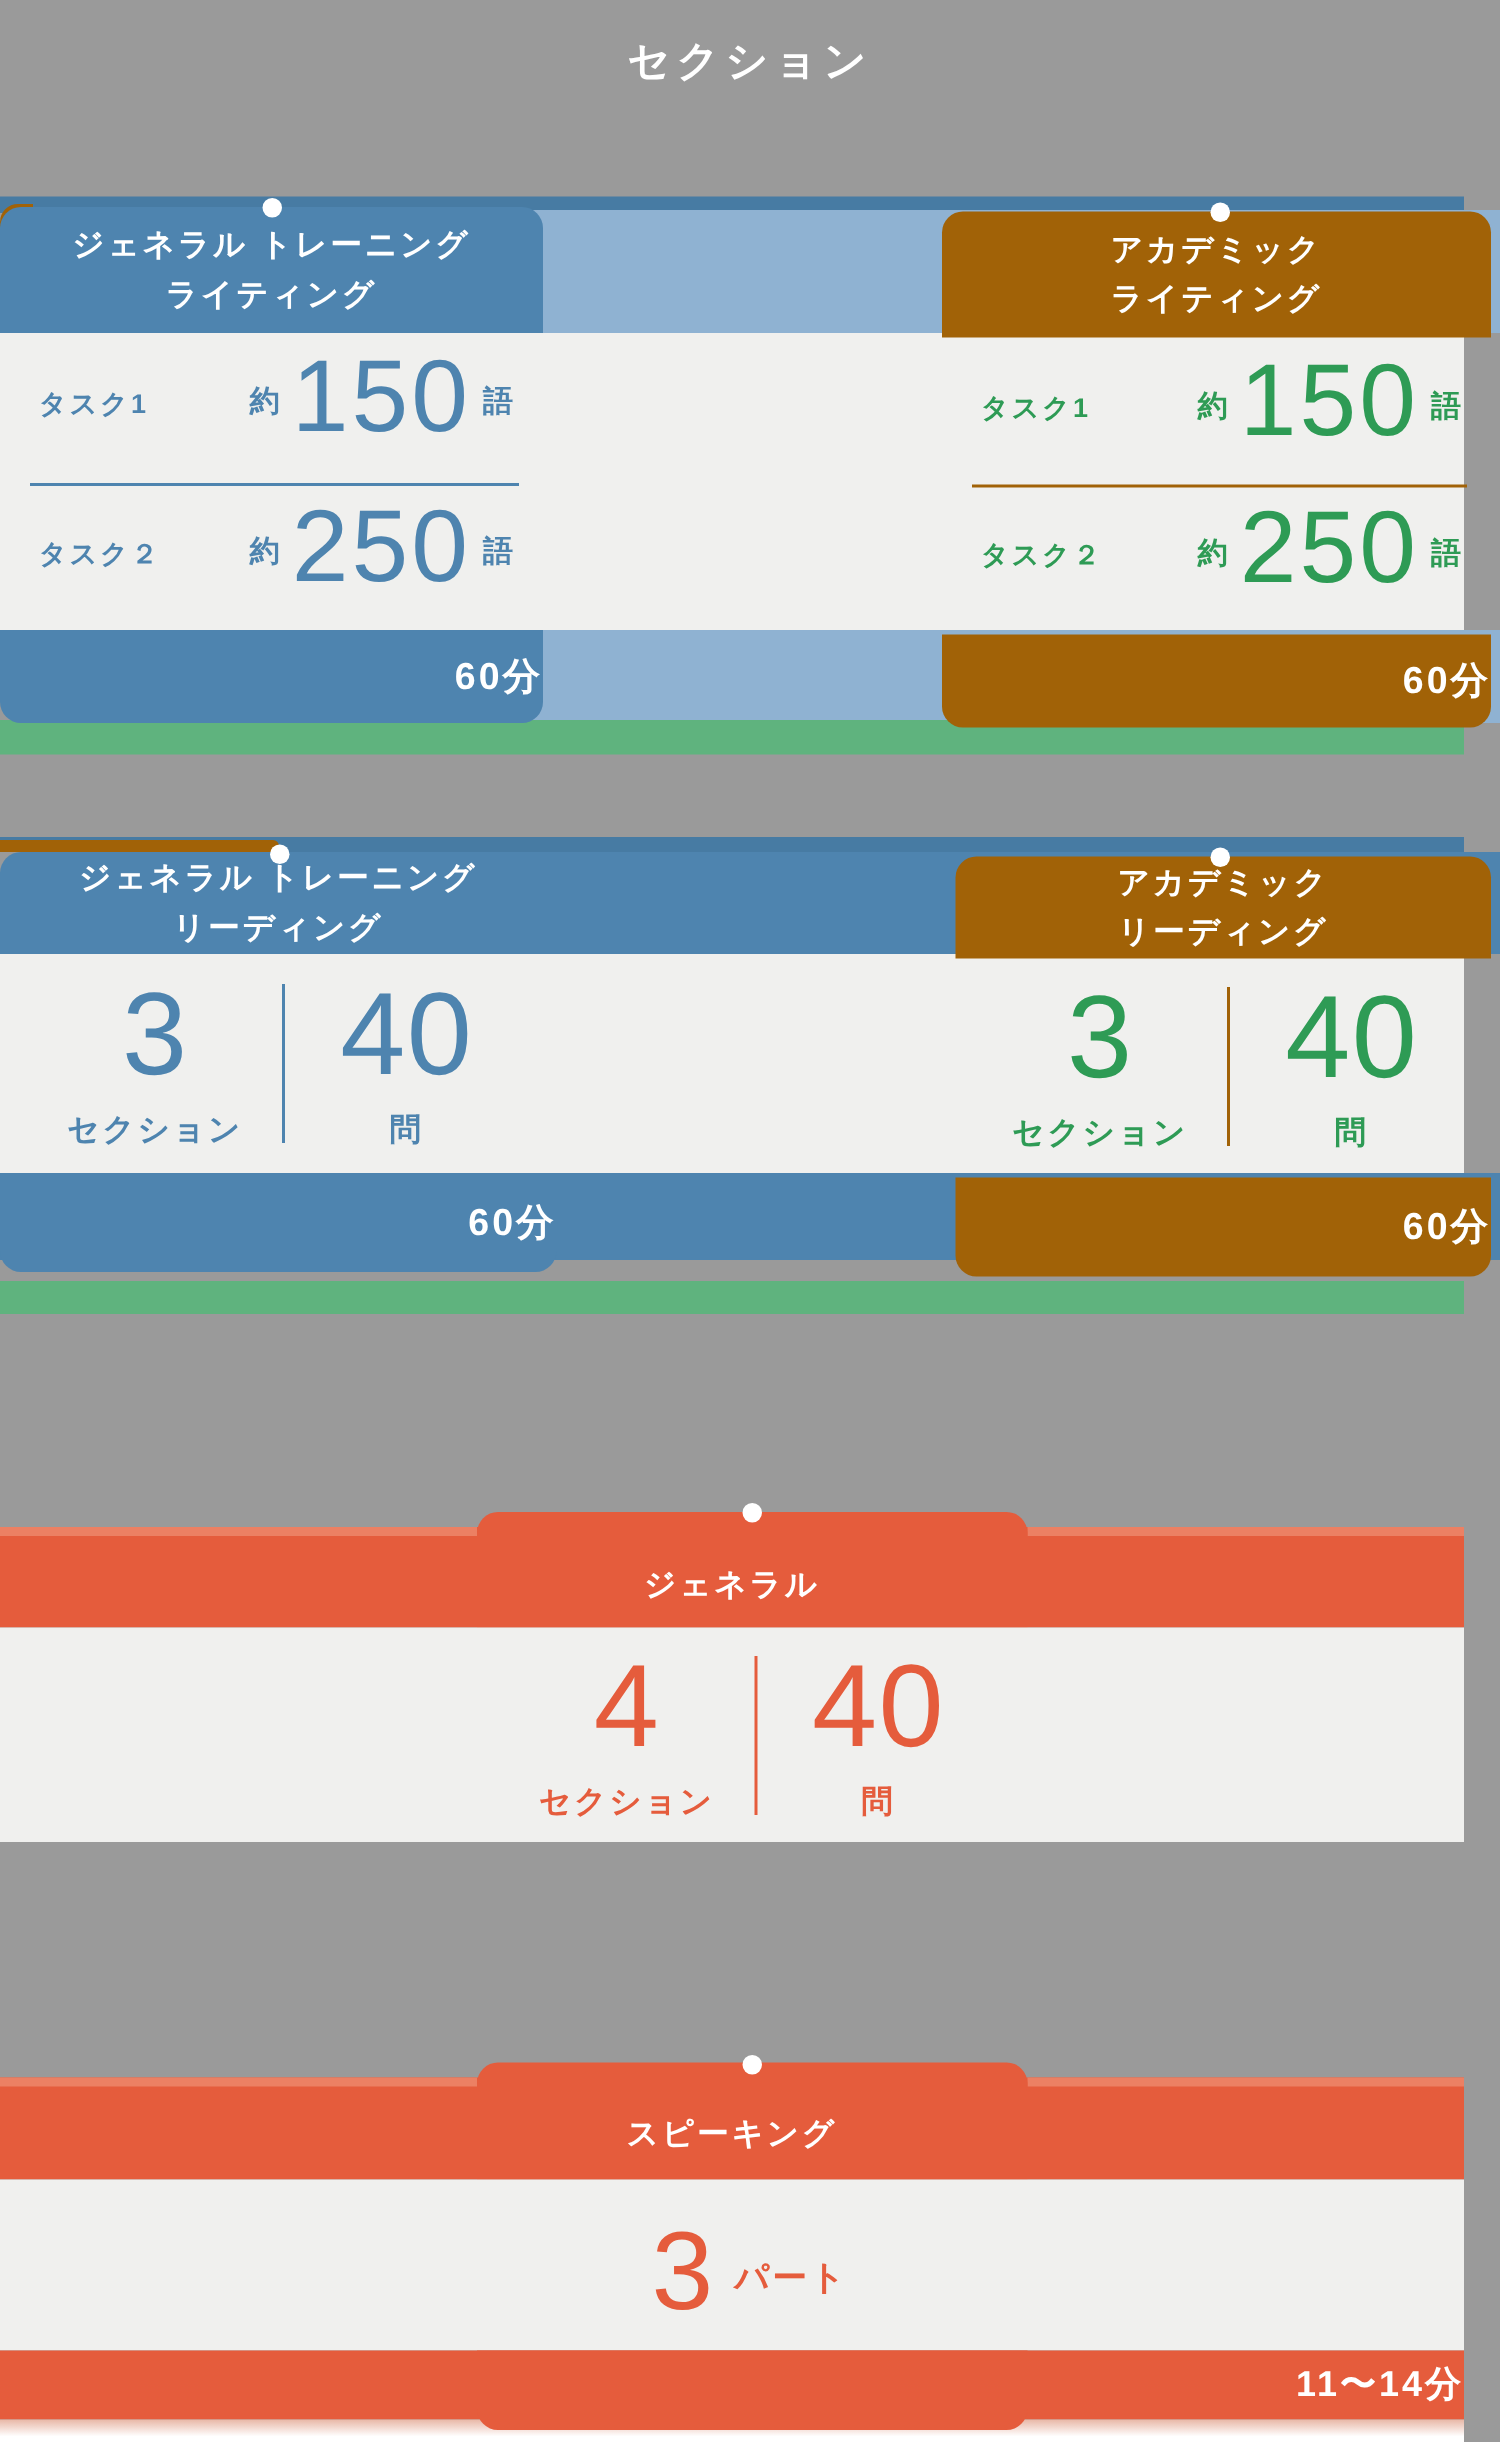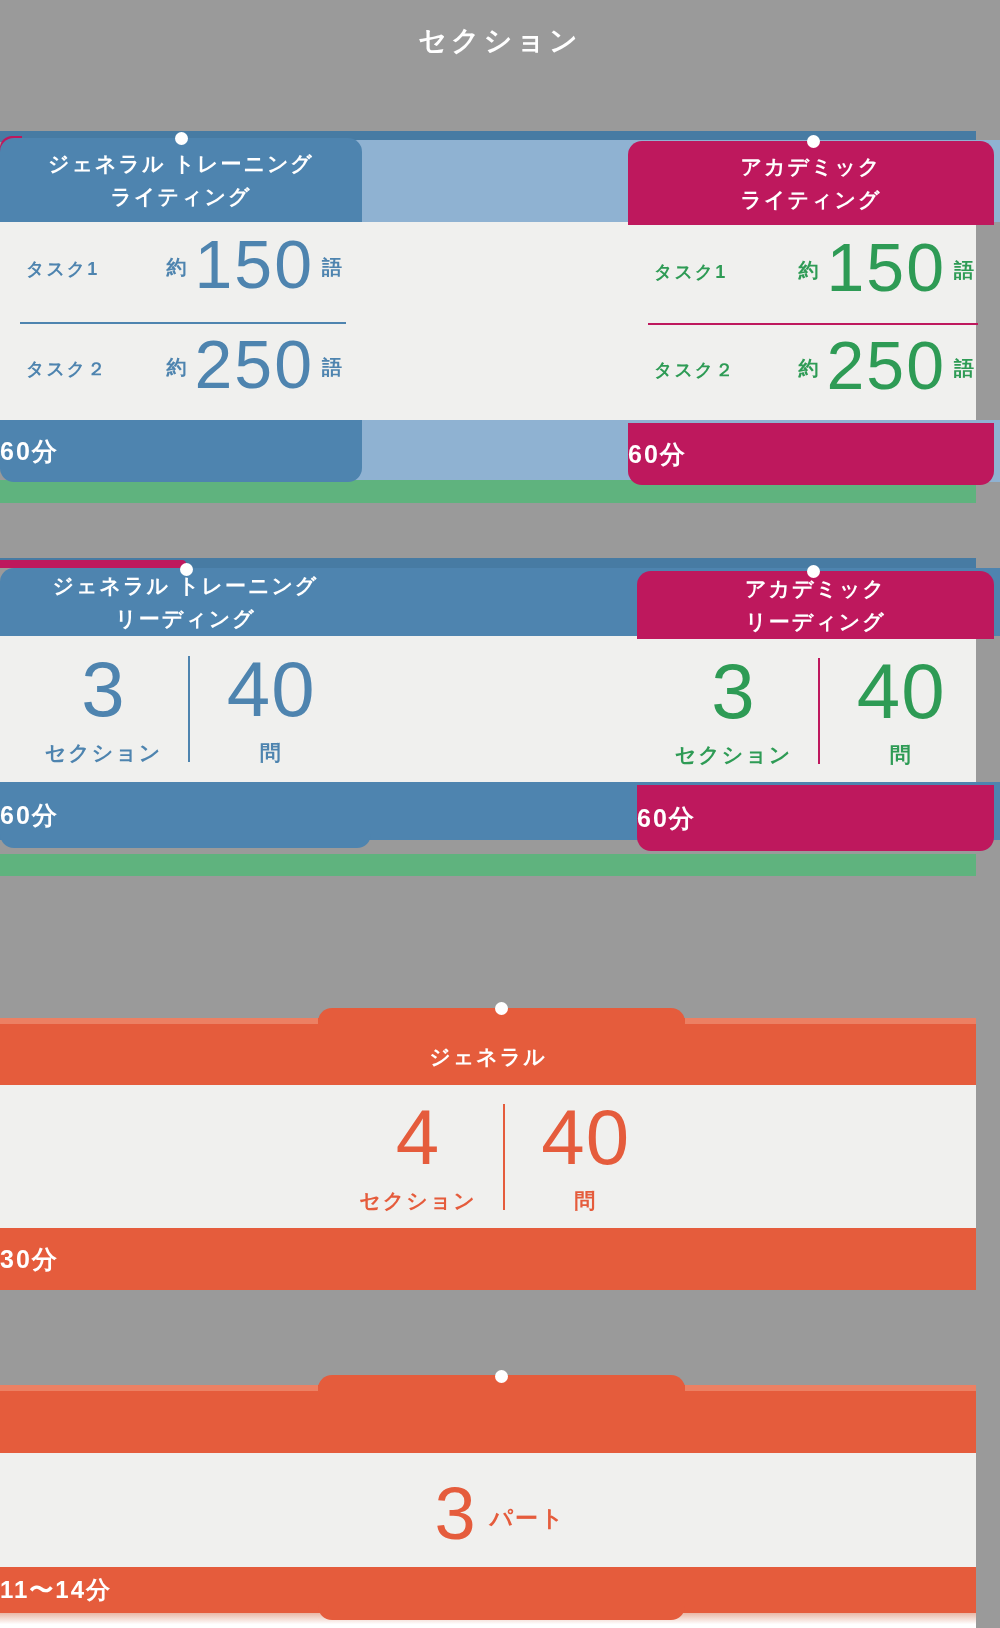--- a/index.html
+++ b/index.html
@@ -12,41 +12,41 @@
   .sec{position:absolute;left:0;width:976px;}
   .page-title{
     position:absolute;top:22px;left:0;width:1000px;text-align:center;
     color:#fff;font-size:28px;font-weight:bold;letter-spacing:4px;
   }
   .card-title{
     color:#fff;font-weight:bold;font-size:21px;text-align:center;
     letter-spacing:2px;line-height:33px;
   }
   .duration{
-    color:#fff;font-weight:bold;font-size:25px;text-align:left;letter-spacing:2px;
+    color:#fff;font-weight:bold;font-size:25px;text-align:right;letter-spacing:2px;
   }
   .dot{position:absolute;width:13px;height:13px;border-radius:50%;background:#fff;}
   .task-row{position:absolute;left:26px;right:20px;display:flex;align-items:flex-end;}
   .task-label{font-size:18px;font-weight:bold;letter-spacing:2px;padding-bottom:13px;margin-top:21px;}
   .approx{margin-left:auto;font-size:20px;font-weight:bold;padding-bottom:13px;margin-right:8px;}
   .task-num{font-size:68px;line-height:60px;letter-spacing:2px;}
   .unit{font-size:20px;font-weight:bold;padding-bottom:13px;margin-left:8px;}
   .task-divider{position:absolute;left:20px;right:16px;height:2px;}
   .stats{position:absolute;display:flex;justify-content:center;align-items:center;}
   .stat-col{display:flex;flex-direction:column;align-items:center;min-width:110px;}
   .stat-num{font-size:78px;line-height:76px;letter-spacing:1px;}
   .stat-label{font-size:21px;font-weight:bold;letter-spacing:2px;margin-top:12px;}
   .stat-div{width:2px;height:106px;margin:0 26px;}
   .blue{color:#4E84AF;}
   .green{color:#2E9B55;}
   .orange{color:#E55C3C;}
   .bg-blue{background:#4E84AF;}
   .bg-strip{background:#477BA3;}
   .bg-lblue{background:#8FB2D2;}
-  .bg-green{background:#be185d;}
+  .bg-green{background:#a16207;}
   .bg-lgreen{background:#5FB37E;}
   .bg-orange{background:#E55C3C;}
   .bg-oedge{background:#EC8063;}
   .bg-body{background:#F0F0EE;}
   .rtop{border-radius:14px 14px 0 0;}
   .rbot{border-radius:0 0 14px 14px;}
 </style>
 </head>
 <body>
 
@@ -164,29 +164,29 @@
       <div class="stat-col">
         <div class="stat-num">4</div>
         <div class="stat-label">セクション</div>
       </div>
       <div class="stat-div bg-orange"></div>
       <div class="stat-col">
         <div class="stat-num">40</div>
         <div class="stat-label">問</div>
       </div>
     </div>
-    <div class="abs bg-orange duration" style="top:228px;left:0;right:0;height:62px;line-height:62px;">30分</div>
   </div>
 
   <div class="sec" style="top:1370px;height:258px;">
     <div class="abs bg-orange" style="top:15px;left:0;right:0;height:68px;"></div>
     <div class="abs bg-oedge" style="top:15px;left:0;width:318px;height:6px;"></div>
     <div class="abs bg-oedge" style="top:15px;left:685px;right:0;height:6px;"></div>
     <div class="abs bg-orange rtop" style="top:5px;left:318px;width:367px;height:78px;"></div>
     <div class="dot" style="top:0;left:495px;"></div>
+    <div class="abs card-title" style="top:36px;left:0;right:0;">スピーキング</div>
     <div class="abs bg-body" style="top:83px;left:0;right:0;height:114px;"></div>
     <div class="abs orange" style="top:83px;left:0;width:1000px;height:114px;display:flex;justify-content:center;align-items:flex-end;">
       <span style="font-size:74px;line-height:70px;padding-bottom:18px;">3</span>
       <span style="font-size:23px;font-weight:bold;letter-spacing:2px;padding-bottom:33px;margin-left:14px;">パート</span>
     </div>
     <div class="abs bg-orange" style="top:197px;left:0;right:0;height:46px;"></div>
     <div class="abs" style="top:243px;left:0;right:0;height:15px;background:linear-gradient(#E8B7A6,#ffffff 75%);"></div>
     <div class="abs bg-orange rbot" style="top:197px;left:318px;width:367px;height:53px;"></div>
     <div class="abs duration" style="top:197px;left:0;right:0;height:46px;line-height:46px;font-size:24px;">11〜14分</div>
   </div>

